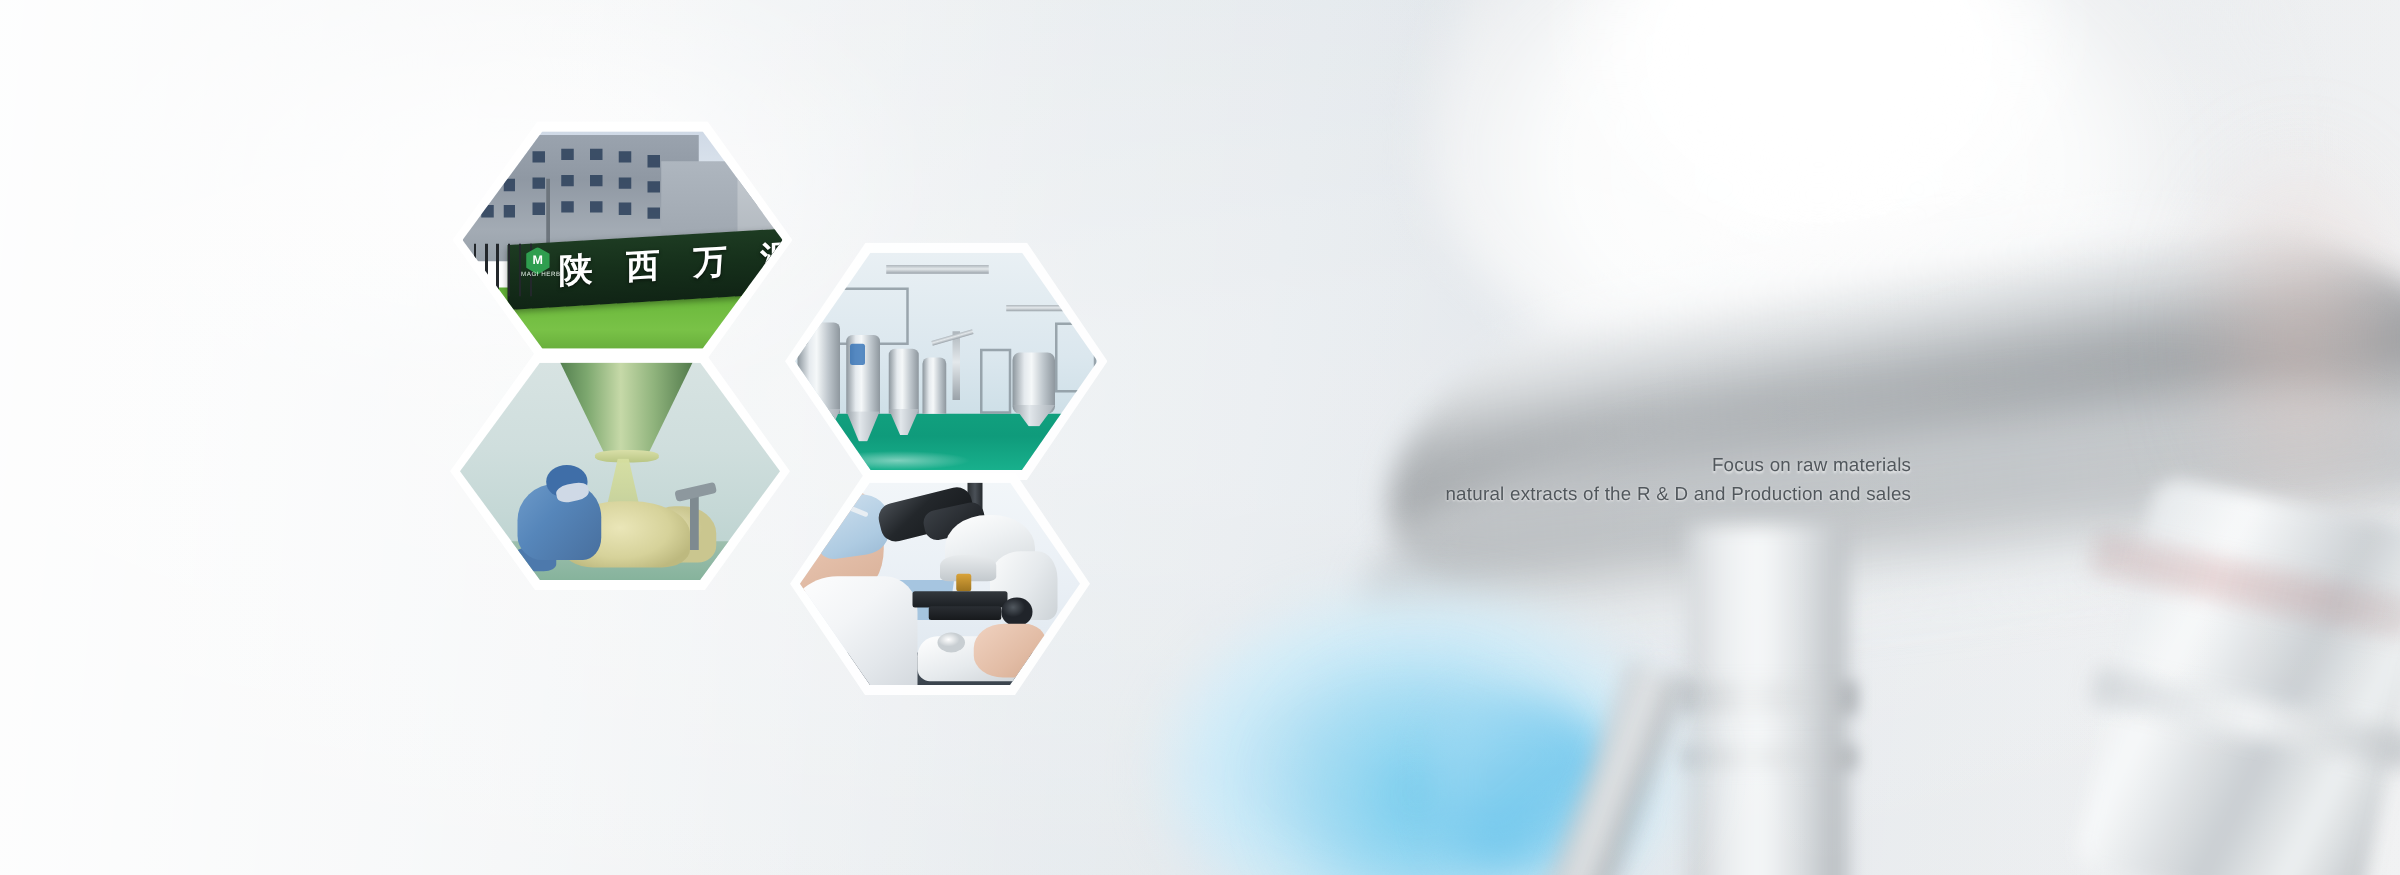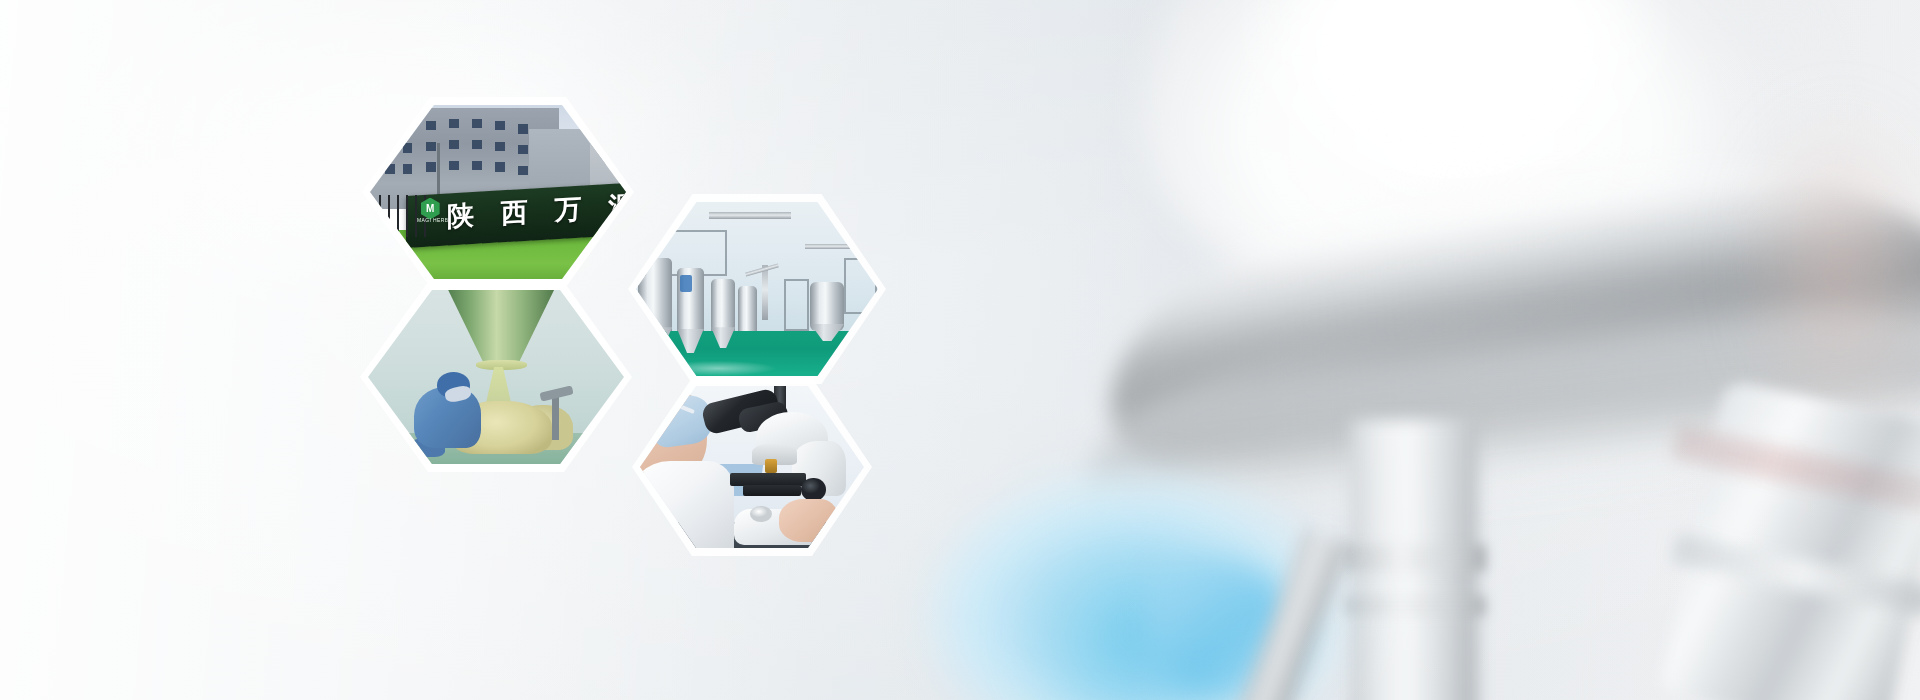--- a/index.html
+++ b/index.html
@@ -449,15 +449,17 @@
         <div class="h4-knob"></div>
         <div class="h4-base"></div>
         <div class="h4-basebtn"></div>
         <div class="h4-hand"></div>
       </div>
     </div>
 
   </div>
 
   <div class="copy">
+    <div class="sub1">Focus on raw materials</div>
+    <div class="sub2">natural extracts of the R &amp; D and Production and sales</div>
   </div>
 
 </div>
 
 </body></html>

